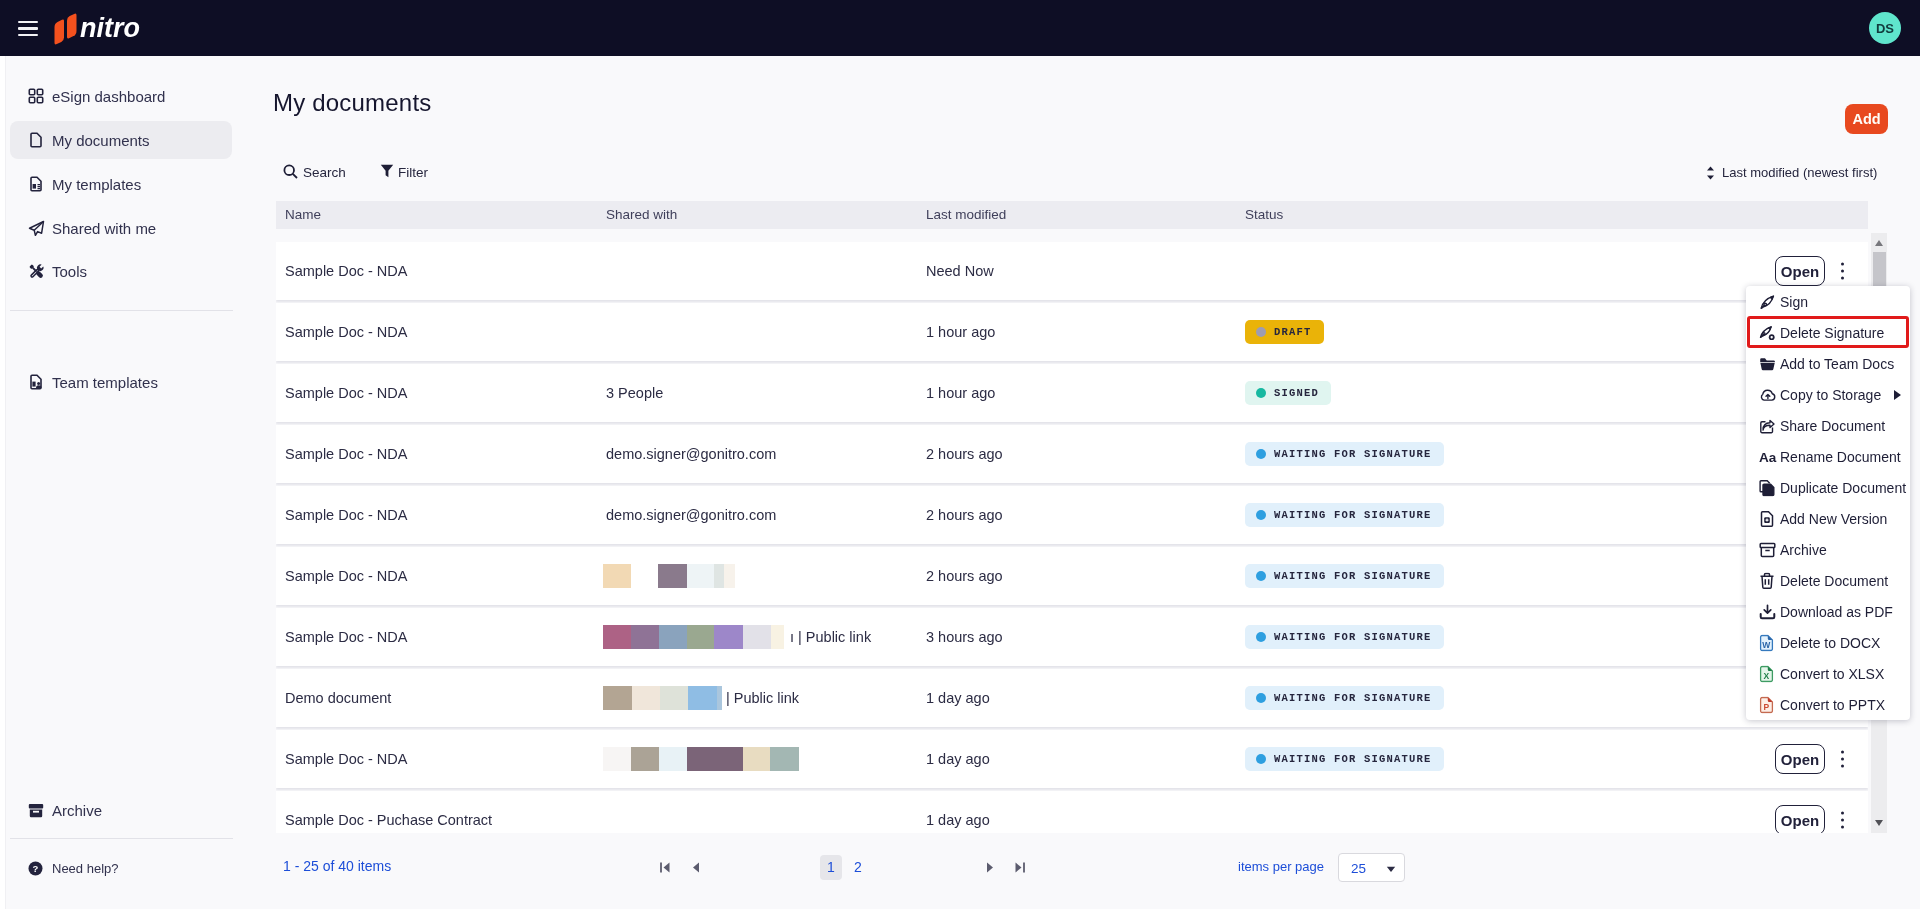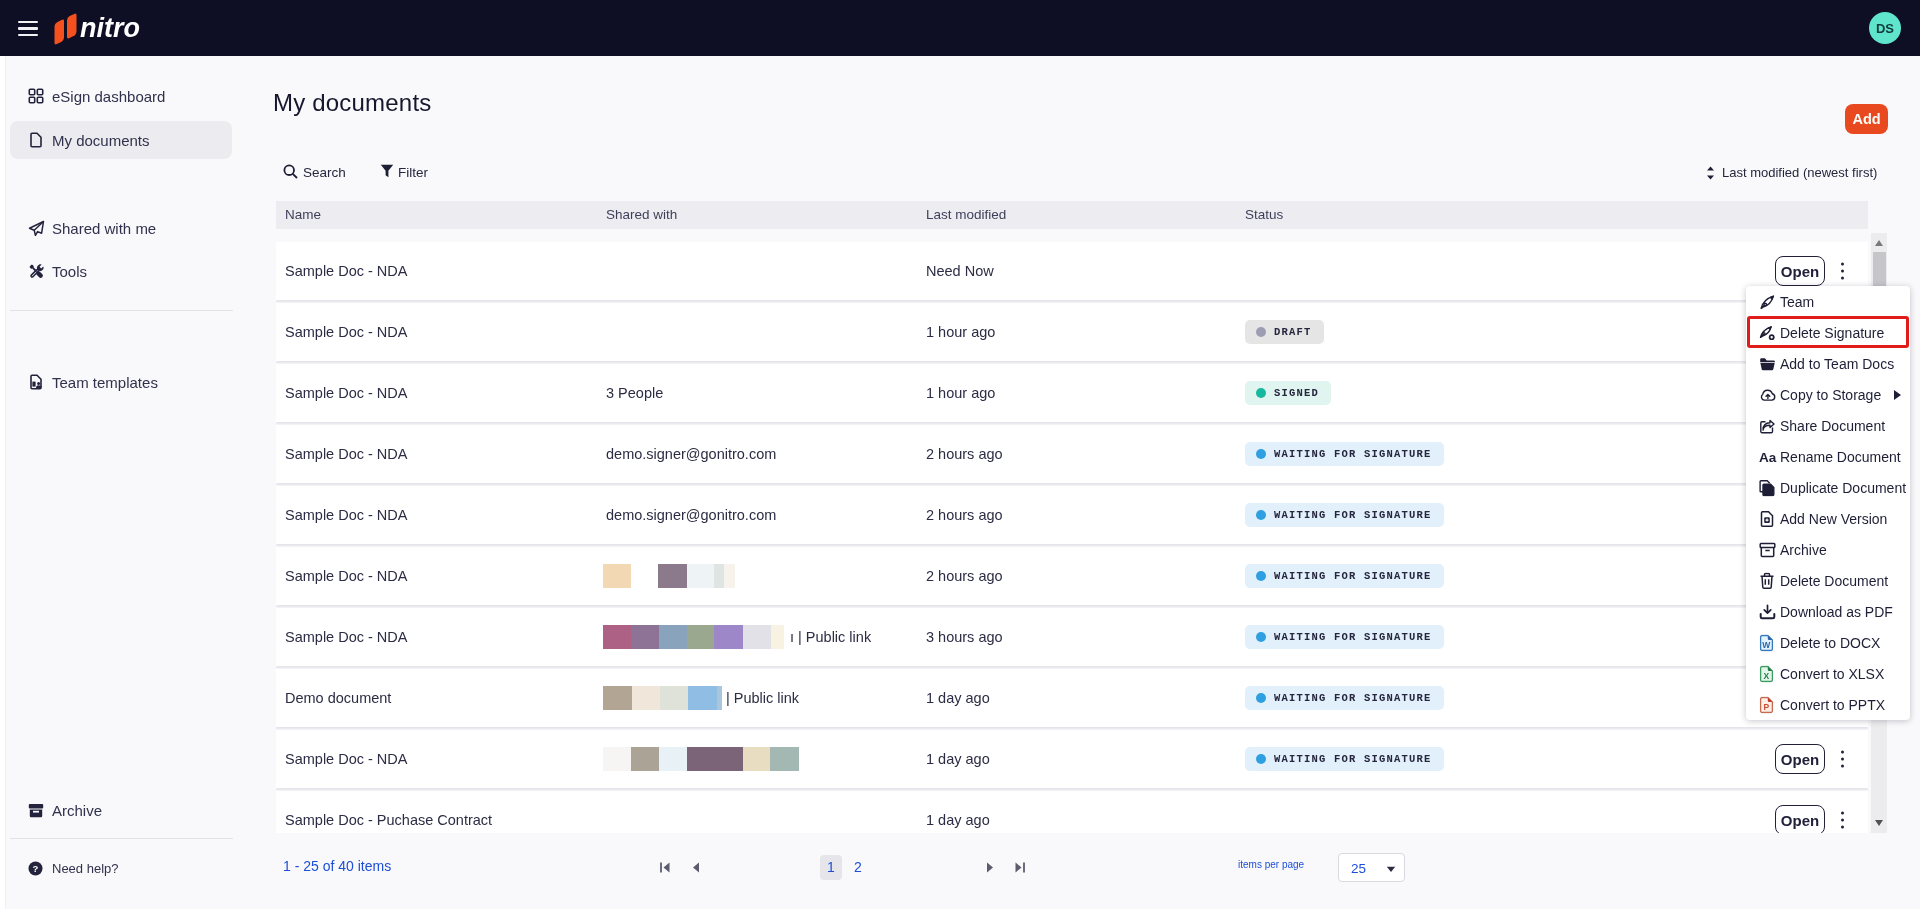--- a/index.html
+++ b/index.html
@@ -59,21 +59,21 @@
 .mitem svg { position:absolute; left:13px; top:50%; transform:translateY(-50%); }
 .mitem .mlbl { position:absolute; left:34px; top:50%; transform:translateY(-50%); font-size:14px; color:#1e1e36; white-space:nowrap; }
 #redbox { position:absolute; left:1747px; top:316px; width:162px; height:32px; border:3px solid #e11a1a; border-radius:3px; }
 .subarrow { position:absolute; left:148px; top:11px; width:0; height:0; border-top:5px solid transparent; border-bottom:5px solid transparent; border-left:7px solid #1e1e36; }
 
 
 #pager { position:absolute; left:0px; top:845px; width:1920px; height:45px; font-size:14px; color:#1d4ed8; }
 .pgico { position:absolute; top:16px; }
 #p1 { position:absolute; left:820px; top:10px; width:22px; height:25px; background:#e6e6ea; border-radius:4px; text-align:center; line-height:25px; }
 #p2 { position:absolute; left:852px; top:10px; width:12px; text-align:center; line-height:25px; }
-#ipp { position:absolute; left:1238px; top:14px; font-size:10px; }
+#ipp { position:absolute; left:1238px; top:14px; font-size:13px; }
 #ippbox { position:absolute; left:1338px; top:8px; width:67px; height:29px; background:#fff; border:1px solid #d9d9de; border-radius:4px; font-size:13.5px; }
 </style>
 </head>
 <body>
 
 <div id="topbar">
   <div id="burger">
       <div></div>
       <div></div>
       <div></div>
@@ -96,20 +96,28 @@
         <rect x="1.3" y="9.3" width="5.4" height="5.4" rx="1"></rect>
         <rect x="9.3" y="9.3" width="5.4" height="5.4" rx="1"></rect>
       </svg>
     <span class="lbl">eSign dashboard</span>
   </div>
   <div class="sitem" style="top:65px;">
     <svg width="16" height="16" viewBox="0 0 16 16" fill="none" stroke="#23233d" stroke-width="1.6">
         <path d="M3 2.3 a1 1 0 0 1 1 -1 h5 l4 4 v8.4 a1 1 0 0 1 -1 1 h-8 a1 1 0 0 1 -1 -1 z"></path>
       </svg>
     <span class="lbl">My documents</span>
+  </div>
+  <div class="sitem" style="top:109px;">
+    <svg width="16" height="16" viewBox="0 0 16 16" fill="none" stroke="#23233d" stroke-width="1.6">
+        <path d="M3 2.3 a1 1 0 0 1 1 -1 h5 l4 4 v8.4 a1 1 0 0 1 -1 1 h-8 a1 1 0 0 1 -1 -1 z"></path>
+        <rect x="4.6" y="8" width="3.4" height="4.6" fill="#23233d" stroke="none"></rect>
+        <path d="M9.5 8.6 h2.5 M9.5 10.6 h2.5 M9.5 12.6 h2.5" stroke-width="1.3"></path>
+      </svg>
+    <span class="lbl">My templates</span>
   </div>
   <div class="sitem" style="top:153px;">
     <svg width="17" height="17" viewBox="0 0 17 17" fill="none" stroke="#23233d" stroke-width="1.5" stroke-linejoin="round">
         <path d="M15.5 1.5 L1.5 8.2 L6.2 10.2 L7.4 15.3 L9.6 11.6 L13.6 13.2 Z"></path>
         <path d="M6.2 10.2 L15.5 1.5"></path>
       </svg>
     <span class="lbl">Shared with me</span>
   </div>
   <div class="sitem" style="top:196px;">
     <svg width="17" height="17" viewBox="0 0 17 17">
@@ -191,21 +199,21 @@
       <div class="openbtn">Open</div>
       <div class="kebab">
         <div></div>
         <div></div>
         <div></div>
       </div>
     </div>
     <div class="row" style="top:70px;">
       <span class="cell cname">Sample Doc - NDA</span>
       <span class="cell cmod">1 hour ago</span>
-      <div class="chip" style="background:#e5e5e5;"><div class="dot" style="background:#9e9cb2;"></div>DRAFT</div>
+      <div class="chip" style="background:#eab308;"><div class="dot" style="background:#9e9cb2;"></div>DRAFT</div>
     </div>
     <div class="row" style="top:131px;">
       <span class="cell cname">Sample Doc - NDA</span>
       <span class="cell cshared">3 People</span>
       <span class="cell cmod">1 hour ago</span>
       <div class="chip" style="background:#e0f5f0;"><div class="dot" style="background:#17b8a0;"></div>SIGNED</div>
     </div>
     <div class="row" style="top:192px;">
       <span class="cell cname">Sample Doc - NDA</span>
       <span class="cell cshared">demo.signer@gonitro.com</span>
@@ -297,21 +305,21 @@
 </div>
 
 <div id="menu">
     <div class="mitem" style="top:0px;">
       <svg width="17" height="17" viewBox="0 0 17 17" fill="none" stroke="#1e1e36" stroke-width="1.5">
         <path d="M2.2 14.8 C3.3 9.4 6.6 5.2 14.4 2.6 C12.6 8.6 9.6 11.8 4.6 13.2 Z" stroke-linejoin="round"></path>
         <path d="M14.4 2.6 L11 3.8 L13 6 Z" fill="#1e1e36" stroke-width="1"></path>
         <circle cx="6.2" cy="10.9" r="1.25"></circle>
         <path d="M2.2 14.8 L5.3 11.8"></path>
       </svg>
-      <span class="mlbl">Team</span>
+      <span class="mlbl">Sign</span>
     </div>
     <div class="mitem" style="top:31px;">
       <svg width="17" height="17" viewBox="0 0 17 17" fill="none" stroke="#1e1e36" stroke-width="1.4">
         <path d="M1.5 12.8 C2.6 8.2 5.4 4.6 12.2 2.3 C10.6 7.5 8 10.3 3.7 11.5 Z" stroke-linejoin="round"></path>
         <path d="M12.2 2.3 L9.3 3.3 L11 5.2 Z" fill="#1e1e36" stroke-width="1"></path>
         <circle cx="4.9" cy="9.2" r="1.1"></circle>
         <path d="M1.5 12.8 L4.1 10.2"></path>
         <circle cx="12.7" cy="12.7" r="2.9" fill="#1e1e36" stroke="none"></circle>
         <path d="M12.7 11.5 v2.4 M11.5 12.7 h2.4" stroke="#fff" stroke-width="1.2"></path>
       </svg>

